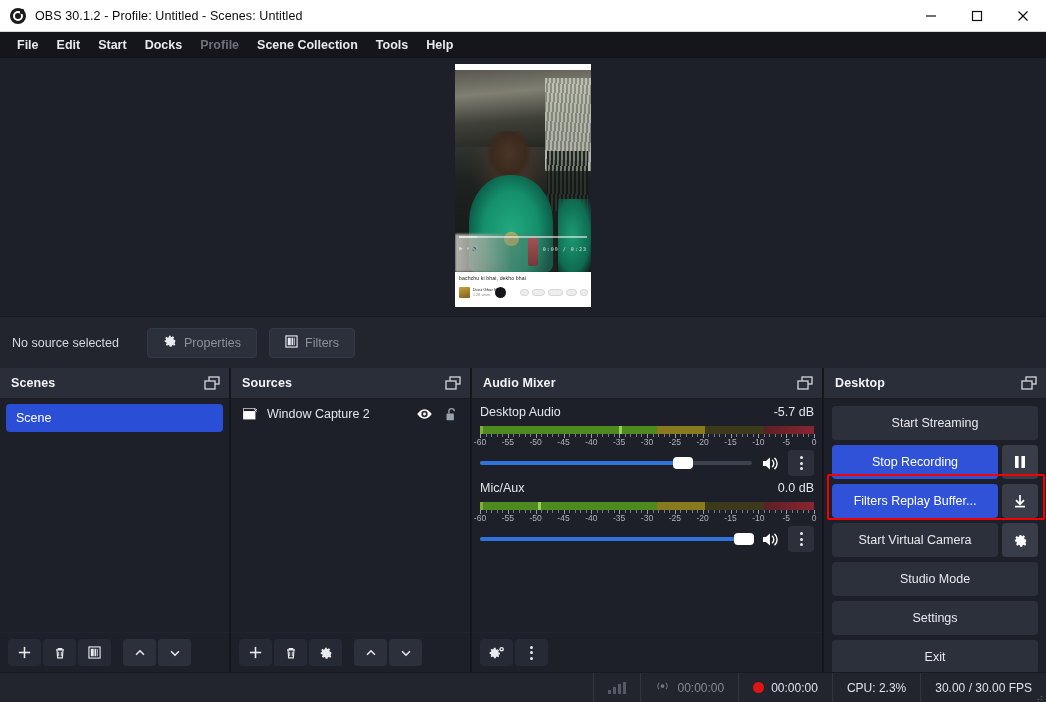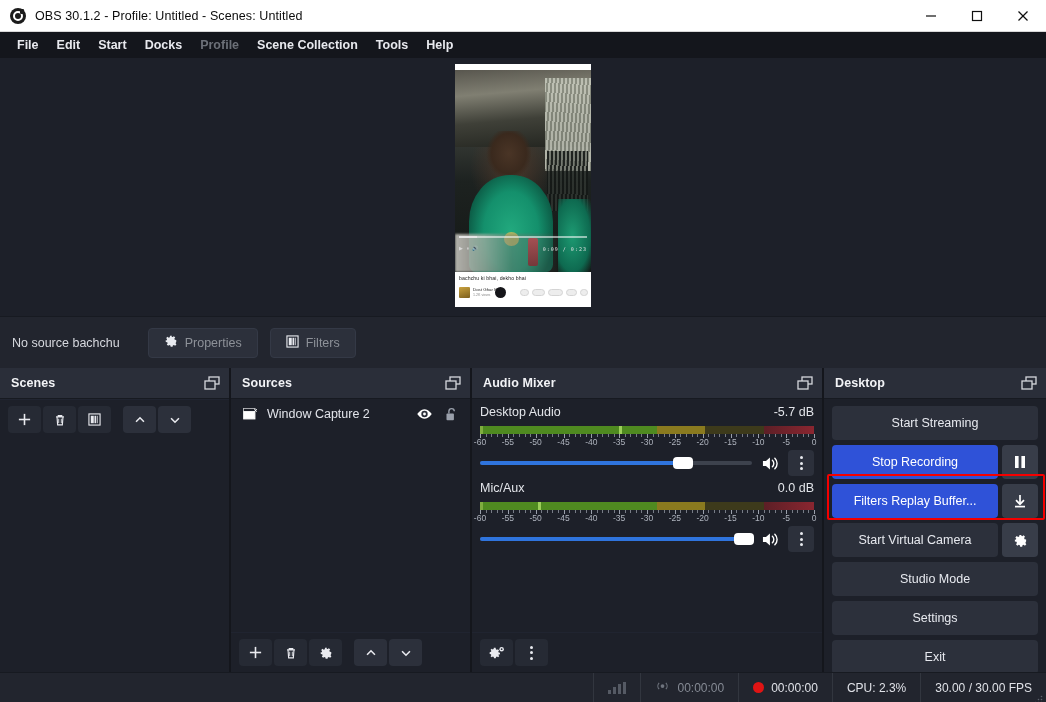--- a/index.html
+++ b/index.html
@@ -378,21 +378,21 @@
             <span class="vf-pill" style="width:15px"></span>
             <span class="vf-pill" style="width:11px"></span>
             <span class="vf-pill" style="width:8px"></span>
           </div>
         </div>
       </div>
     </div>
   </div>
 
   <div class="sourcebar">
-    <div class="nosource">No source bachchu</div>
+    <div class="nosource">No source selected</div>
     <div class="propbtn">
       <span>
         <svg width="14" height="14" viewBox="0 0 16 16">
             <path fill="#e8eaef" d="M8 5.2A2.8 2.8 0 1 0 8 10.8 2.8 2.8 0 0 0 8 5.2zm0 4.2a1.4 1.4 0 1 1 0-2.8 1.4 1.4 0 0 1 0 2.8z"></path>
             <path fill="#e8eaef" d="M14 9.1V6.9l-1.7-.3a4.6 4.6 0 0 0-.5-1.2l1-1.4-1.5-1.5-1.4 1a4.6 4.6 0 0 0-1.2-.5L9.1 2H6.9l-.3 1.7a4.6 4.6 0 0 0-1.2.5l-1.4-1-1.5 1.5 1 1.4a4.6 4.6 0 0 0-.5 1.2L2 6.9v2.2l1.7.3c.1.4.3.8.5 1.2l-1 1.4 1.5 1.5 1.4-1c.4.2.8.4 1.2.5l.3 1.7h2.2l.3-1.7c.4-.1.8-.3 1.2-.5l1.4 1 1.5-1.5-1-1.4c.2-.4.4-.8.5-1.2L14 9.1z"></path>
           </svg>
       </span>
       <span>Properties</span>
     </div>
     <div class="propbtn second">
@@ -413,20 +413,23 @@
     <div class="dock dock-scenes">
       <div class="dock-head">
         <div class="dock-title">Scenes</div>
         <div class="dock-head-sp"></div>
         <div class="float-icon">
           <svg width="16" height="14" viewBox="0 0 16 14">
               <rect x="5" y="1" width="10" height="7" fill="none" stroke="#e4e6eb" stroke-width="1.3"></rect>
               <rect x="1" y="5" width="10" height="8" fill="#2a2e39" stroke="#e4e6eb" stroke-width="1.3"></rect>
             </svg>
         </div>
+      </div>
+      <div class="dock-body">
+        <div class="scene-item selected">Scene</div>
       </div>
       <div class="dock-foot">
         <div class="tbtn flat">
           <svg width="15" height="15" viewBox="0 0 16 16">
               <line x1="8" y1="2" x2="8" y2="14" stroke="#e9eaef" stroke-width="1.7"></line>
               <line x1="2" y1="8" x2="14" y2="8" stroke="#e9eaef" stroke-width="1.7"></line>
             </svg>
         </div>
         <div class="tbtn flat">
           <svg width="14" height="14" viewBox="0 0 16 16">

